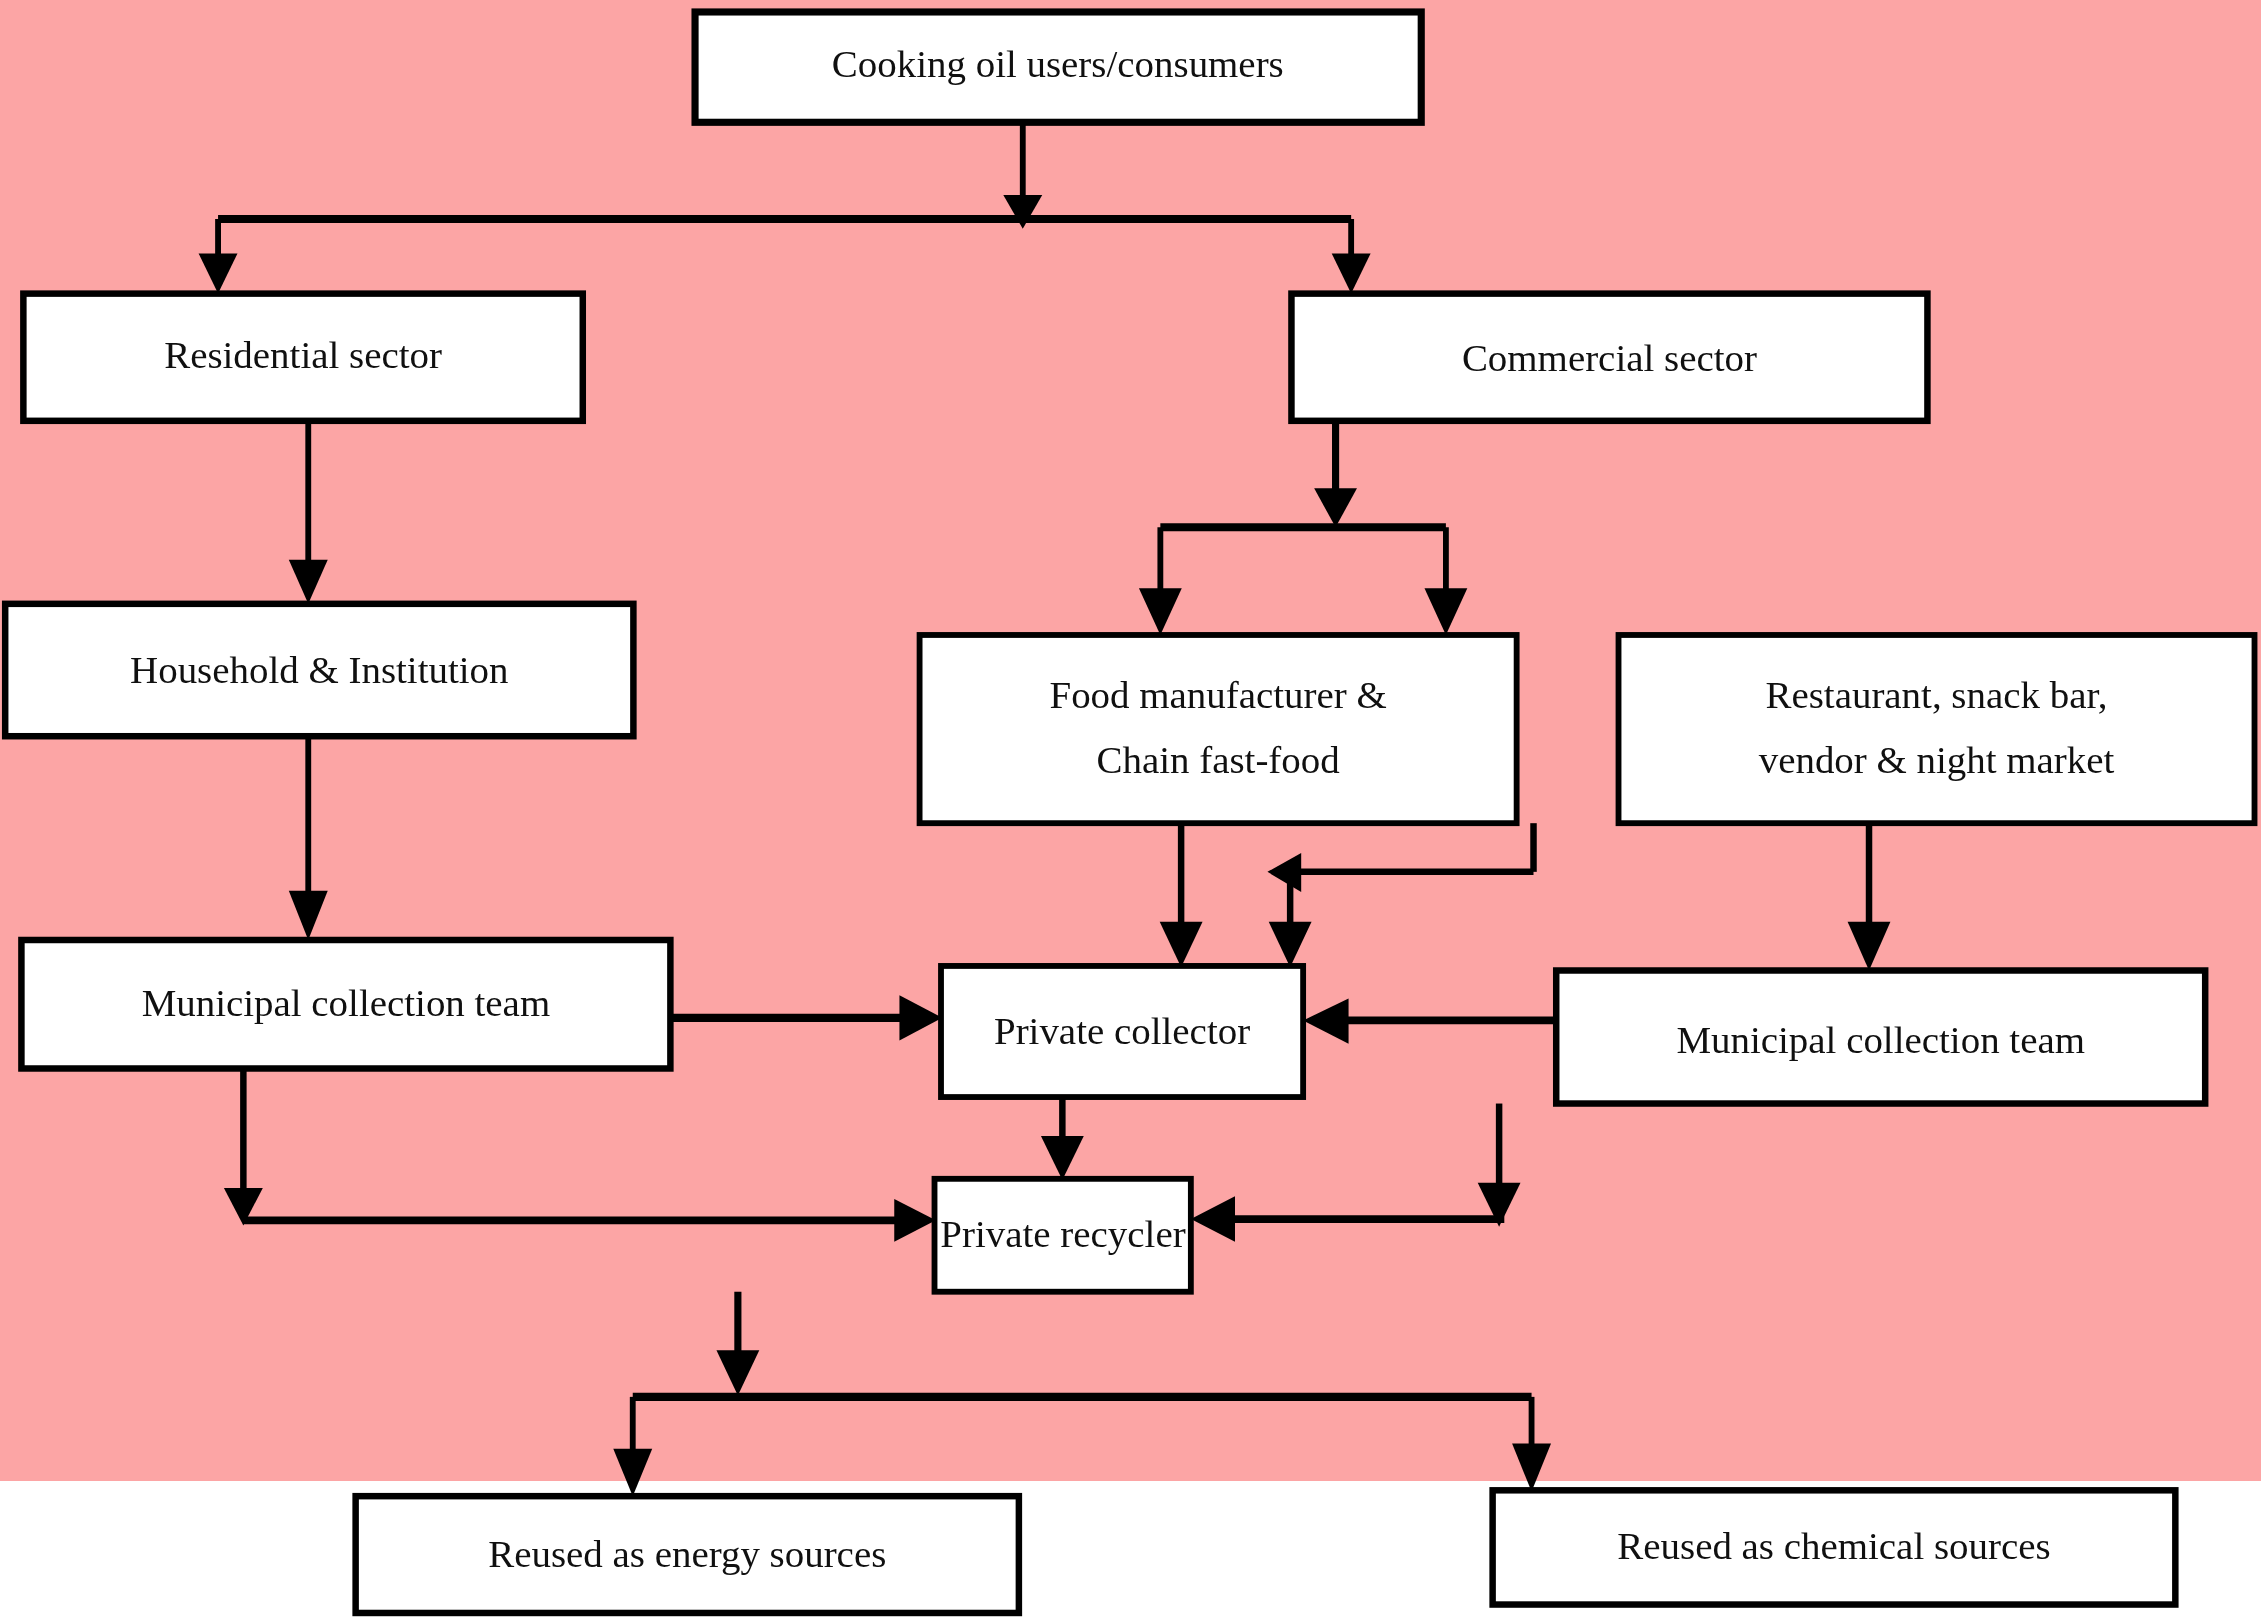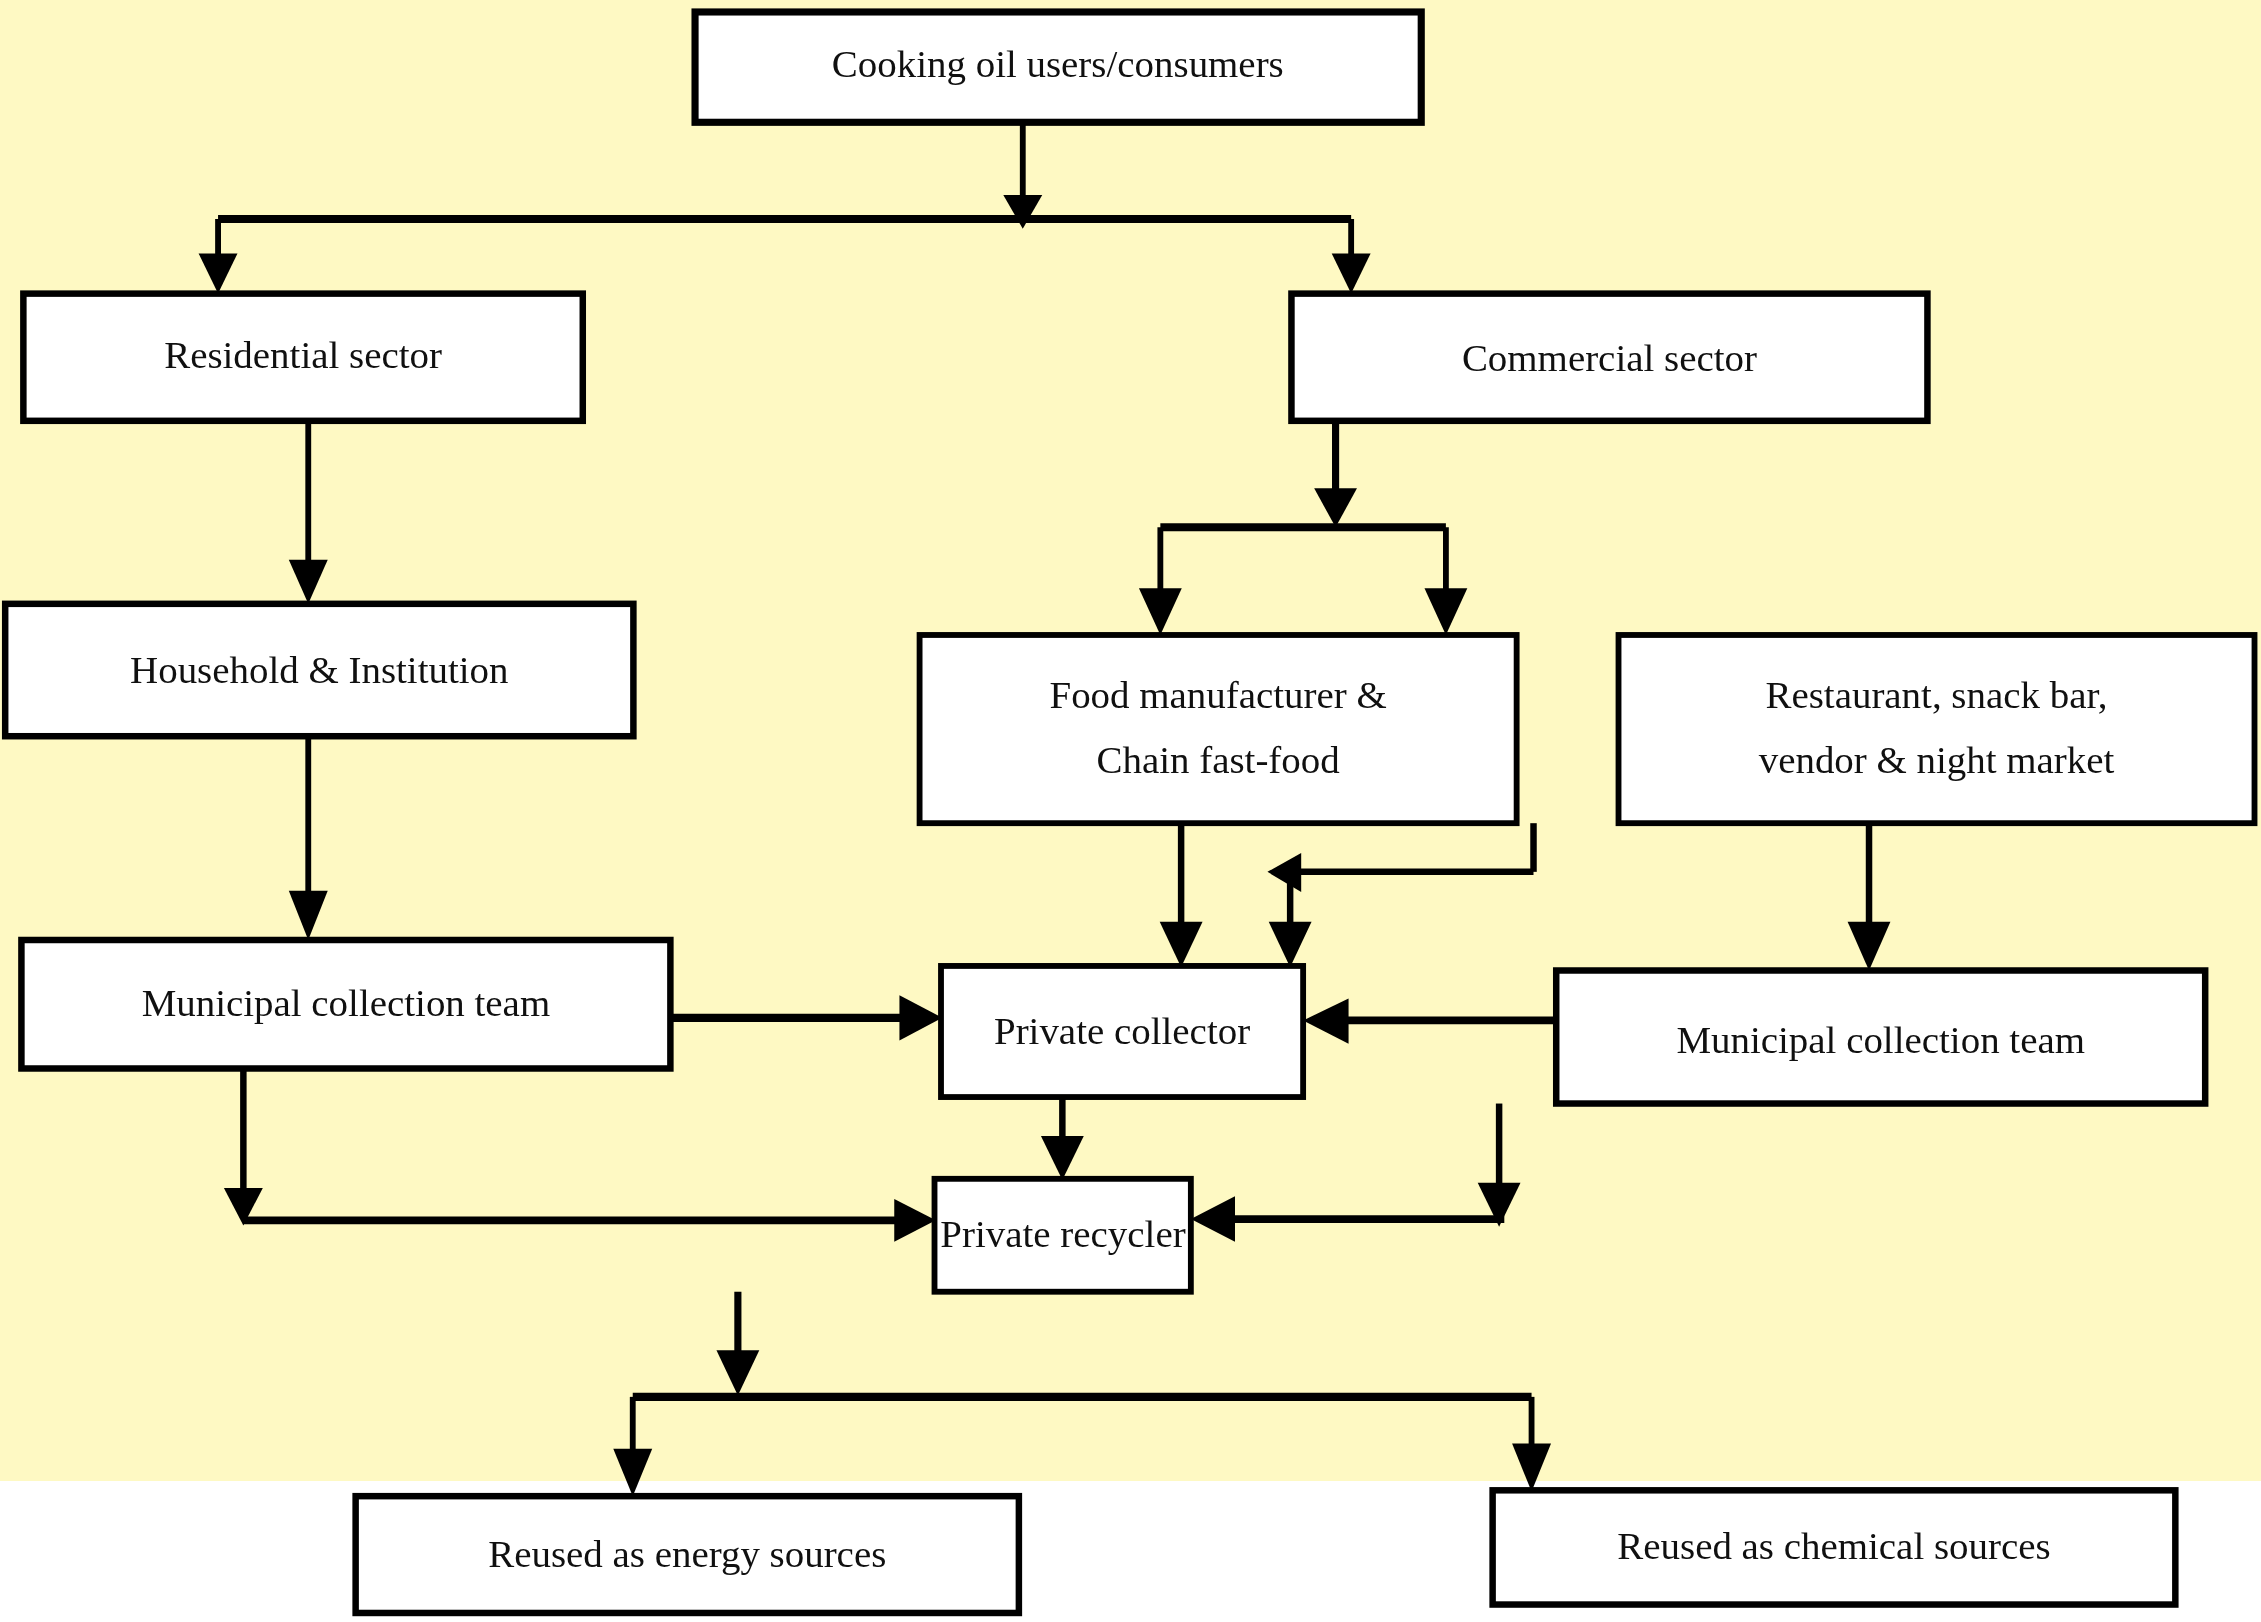--- a/index.html
+++ b/index.html
@@ -1,18 +1,18 @@
 <!DOCTYPE html>
 <html style="font-size:10.4px"><head>
 <meta charset="utf-8">
 <style>
   html, body { margin:0; padding:0; background:#ffffff; }
   body { width:2261px; height:1623px; overflow:hidden;
          font-family:"Liberation Serif", "DejaVu Serif", serif; }
-  #diagram { position:relative; width:2261px; height:1481px; background:#fef9c3; }
+  #diagram { position:relative; width:2261px; height:1481px; background:#fca5a5; }
   svg { position:absolute; top:0; left:0; width:2261px; height:1623px; }
   .node-rect { fill:#ffffff; stroke:#000000; }
   .node-label { font-family:"Liberation Serif","DejaVu Serif",serif;
                 fill:#101010; text-anchor:middle; dominant-baseline:middle;
                 font-size:60px; }
   .edge { stroke:#000000; fill:none; stroke-linecap:butt; }
   .ahead { fill:#000000; stroke:none; }
 </style>
 </head>
 <body>

